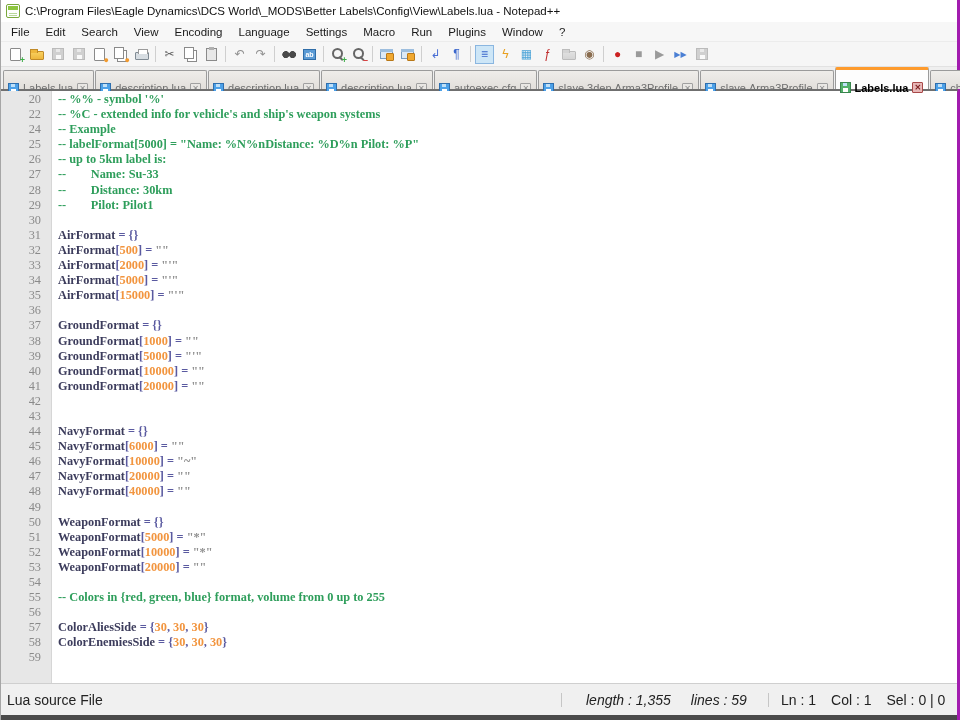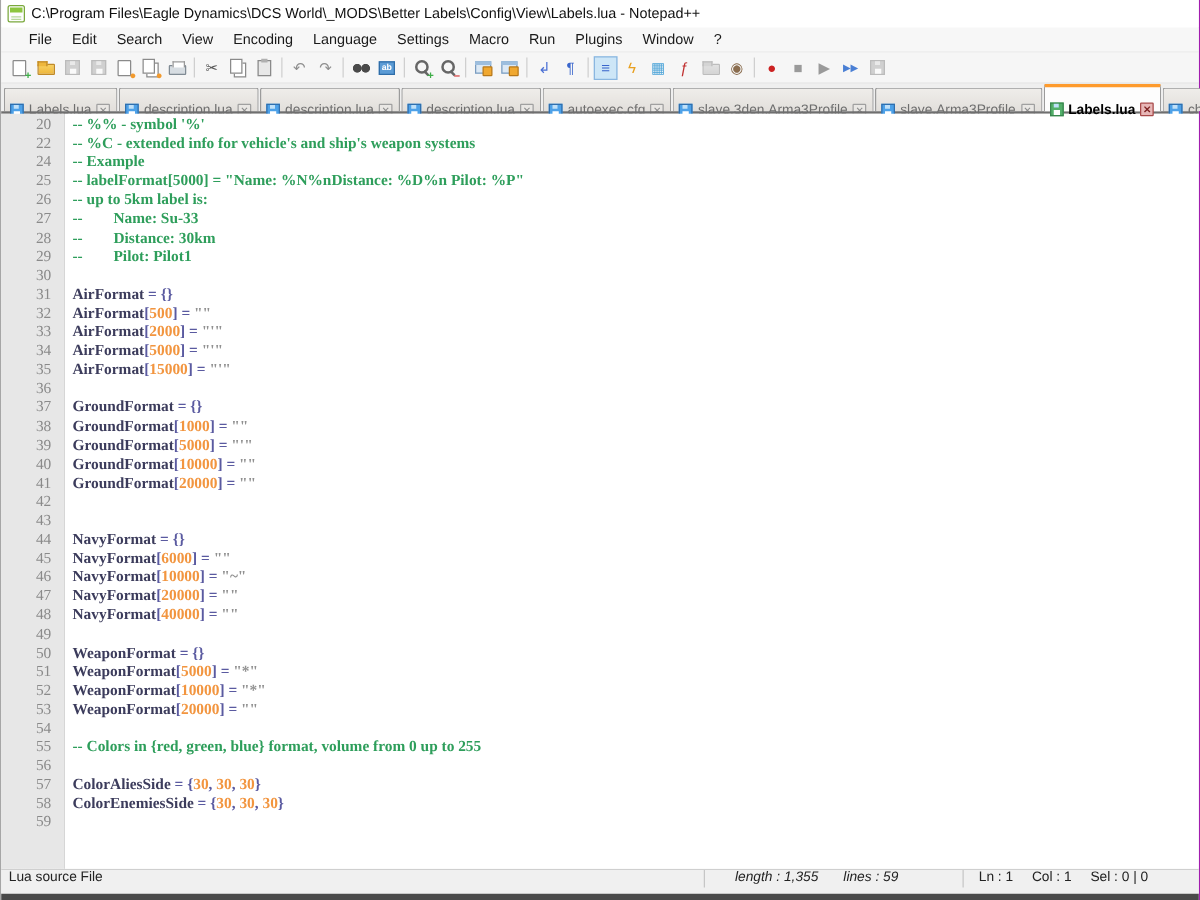--- a/index.html
+++ b/index.html
@@ -1,29 +1,29 @@
 <!DOCTYPE html>
 <html><head>
 <meta charset="utf-8">
 <style>
   * { margin:0; padding:0; box-sizing:border-box; }
   html,body { width:960px; height:720px; overflow:hidden; }
   body { font-family:"Liberation Sans", sans-serif; background:#fff; }
   .app { width:960px; height:720px; display:flex; flex-direction:column;
-         border-left:1px solid #a6a6a6; border-right:1px solid #a21caf; }
+         border-left:1px solid #a6a6a6; border-right:3px solid #a21caf; }
 
   
   .titlebar { height:22px; background:#ffffff; display:flex; align-items:center; padding-left:5px; flex:0 0 auto; }
   .npp-icon { width:14px; height:14px; position:relative; margin-right:5px; background:#fdfdfd; border:1px solid #7aa83c; border-radius:2px; }
   .npp-icon::before { content:""; position:absolute; left:1px; top:1px; width:10px; height:4px; background:#8dc63f; }
   .npp-icon::after { content:""; position:absolute; left:2px; bottom:1px; width:8px; height:1px; background:#b7d89a; box-shadow:0 -2px 0 #b7d89a; }
   .title-text { font-size:11.5px; color:#111; white-space:nowrap; }
 
   
-  .menubar { height:19px; background:#f7f7f7; display:flex; align-items:center; padding-left:14px; flex:0 0 auto; }
+  .menubar { height:19px; background:#f7f7f7; display:flex; align-items:center; padding-left:2px; flex:0 0 auto; }
   .menu-item { font-size:11.5px; color:#1a1a1a; padding:2px 8px; cursor:default; }
 
   
   .toolbar { height:26px; background:#f6f6f6; border-top:1px solid #ececec; border-bottom:1px solid #e2e2e2;
              display:flex; align-items:center; padding-left:4px; flex:0 0 auto; }
   .tbtn { width:19px; height:19px; margin:0 1px; display:flex; align-items:center; justify-content:center;
           position:relative; font-size:12px; border:1px solid transparent; }
   .tbtn.pressed { background:#cde6f7; border:1px solid #8ab6e0; }
   .tbtn.dim { filter:grayscale(1); opacity:.55; }
   .tbsep { width:1px; height:16px; background:#cfcfcf; margin:0 3px; }
@@ -75,22 +75,22 @@
   .ln { display:inline-block; width:48px; padding-right:8px; text-align:right; color:#8a8a8a; font-weight:normal; }
   .code { padding-left:9px; }
   .tk-c { color:#2e9e5b; font-weight:bold; }
   .tk-i { color:#3c3c5c; font-weight:bold; }
   .tk-o { color:#5a5aa0; font-weight:bold; }
   .tk-n { color:#f2953f; font-weight:bold; }
   .tk-s { color:#909090; font-weight:bold; }
   .tk-p { color:#303030; font-weight:bold; }
 
   
-  .statusbar { height:20px; background:#f0f0f0; border-top:1px solid #cfcfcf; display:flex; align-items:flex-start;
-               font-size:11px; color:#222; flex:0 0 auto; }
+  .statusbar { height:32px; background:#f0f0f0; border-top:1px solid #cfcfcf; display:flex; align-items:center;
+               font-size:14px; color:#222; flex:0 0 auto; }
   .sb1 { flex:1 1 auto; padding-left:6px; }
   .sbdiv { width:1px; height:14px; background:#c6c6c6; }
   .sb2 { width:206px; display:flex; gap:20px; padding-left:24px;font-style:italic; }
   .sb3 { width:188px; display:flex; gap:15px; padding-left:12px; }
   .bottom-strip { height:5px; background:#4a4a4a; flex:0 0 auto; }
 </style>
 </head>
 <body>
 
 <div class="app">

